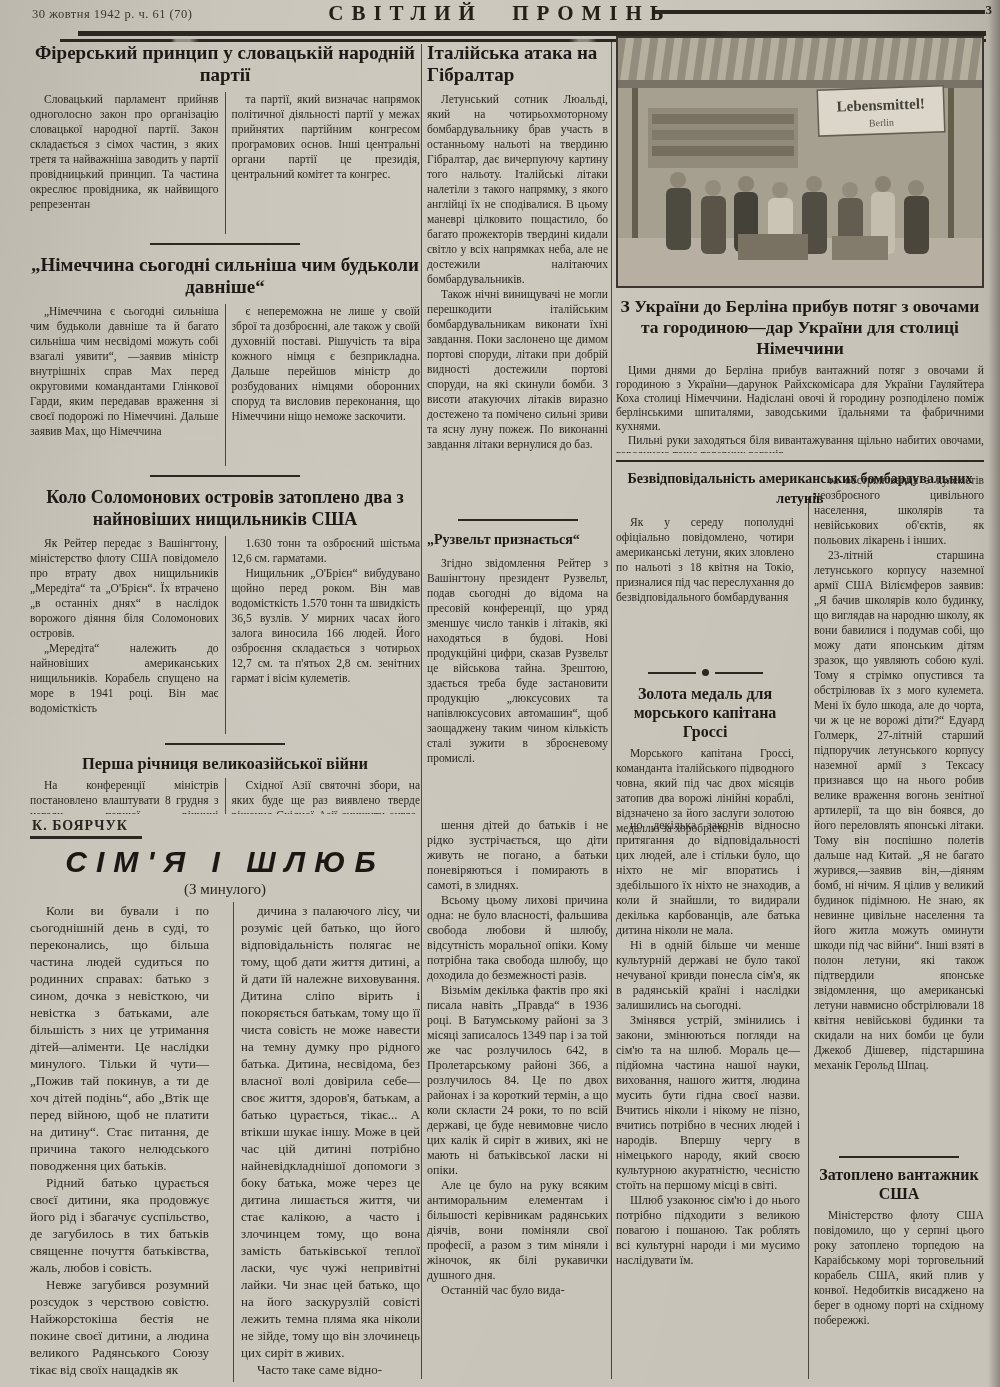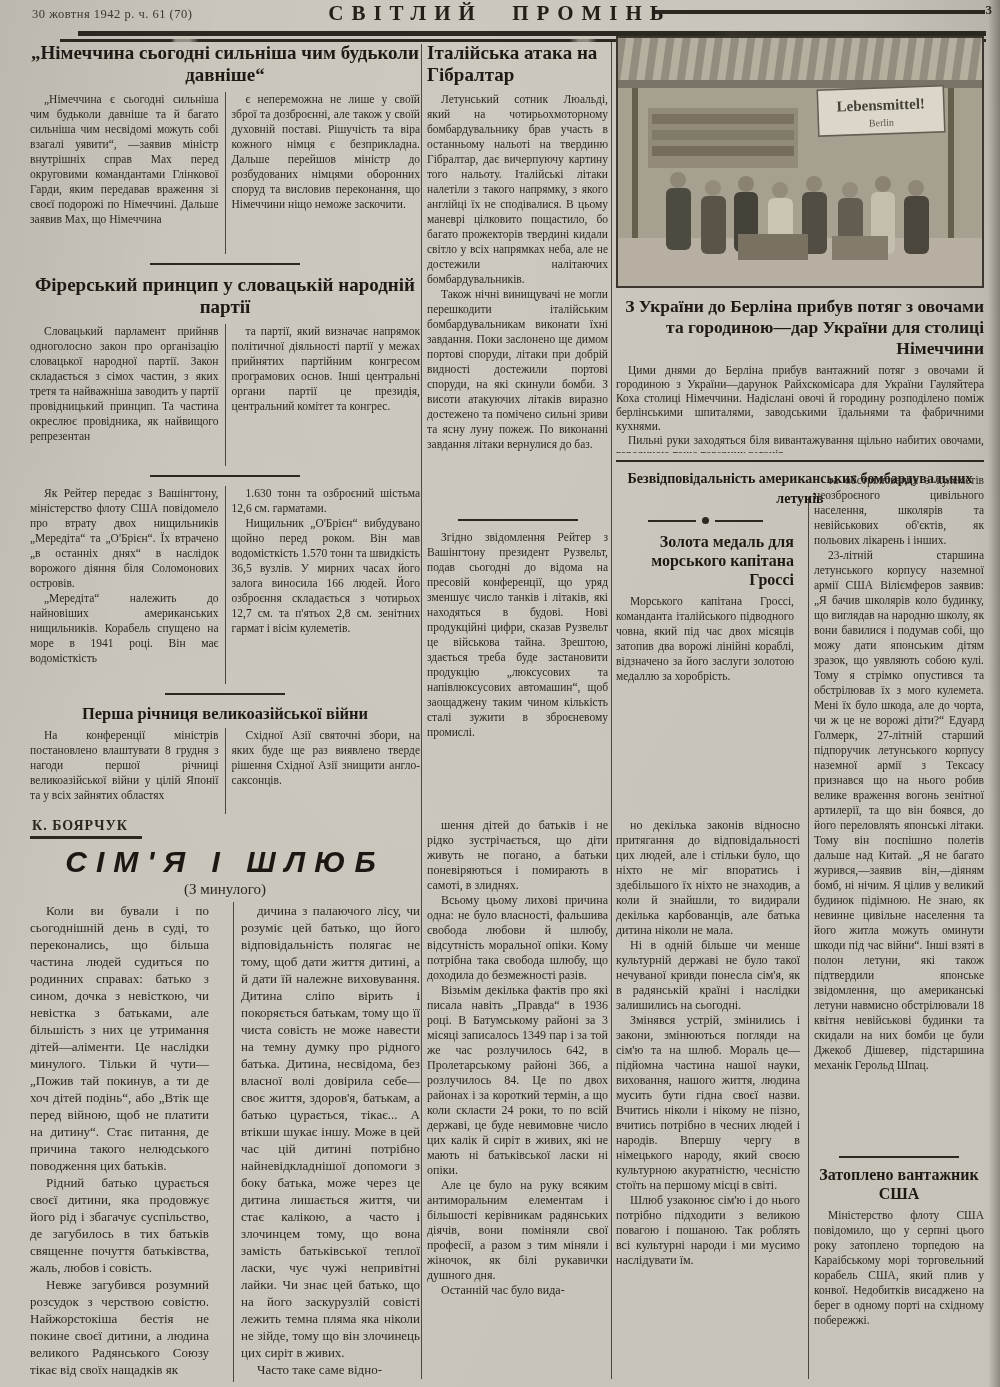--- a/index.html
+++ b/index.html
@@ -39,21 +39,21 @@
   .sep{width:150px;height:2px;background:#2b2822;margin:9px auto;}
   .sep.thin{height:1.5px;width:120px;}
   .dotrule{display:flex;align-items:center;justify-content:center;gap:6px;margin:8px auto;}
   .dotrule .ln{width:48px;height:2px;background:#2b2822;}
   .dotrule .dot{width:7px;height:7px;border-radius:50%;background:#2b2822;}
   
   .left-block{position:absolute;left:30px;top:42px;width:390px;height:772px;overflow:hidden;}
   .mid-col{position:absolute;left:427px;top:42px;width:181px;height:772px;overflow:hidden;}
   .right-block{position:absolute;left:616px;top:36px;width:368px;}
   .photo-frame{width:368px;height:252px;border:2px solid #3b372f;box-sizing:border-box;background:#a59f92;}
-  .cap-title{font-size:17.5px;line-height:21px;font-weight:bold;text-align:right;color:#1d1a15;margin:8px 0 4px 0;}
+  .cap-title{font-size:17.5px;line-height:21px;font-weight:bold;text-align:center;color:#1d1a15;margin:8px 0 4px 0;}
   .cap-body{font-size:11.5px;line-height:14px;text-align:justify;overflow:hidden;}
   .cap-body p{margin:0;text-indent:12px;}
   .longrule{height:2px;background:#2b2822;margin:7px 0;}
   .h-cola{width:178px;}
   .colB{position:absolute;left:814px;top:473px;width:170px;height:890px;overflow:hidden;}
   .colB .body{height:676px;}
   
   .feat-head{position:absolute;left:30px;top:816px;width:390px;}
   .author{font-size:14px;font-weight:bold;letter-spacing:1px;display:inline-block;border-bottom:3px solid #2b2822;padding:0 14px 2px 2px;}
   .feat-title{font-family:"Liberation Sans", sans-serif;font-size:30px;font-weight:bold;letter-spacing:9px;
@@ -81,46 +81,47 @@
   <div class="band1"></div>
   <div class="band2"></div>
 
   <div class="vrule" style="left:421px;top:44px;height:1335px;"></div>
   <div class="vrule" style="left:611px;top:42px;height:1337px;"></div>
   <div class="vrule" style="left:808px;top:497px;height:882px;"></div>
 
   <div class="left-block">
 
     <div>
+      <h2 class="t-lg">Фірерський принцип у словацькій народній партії</h2>
+      <div class="cols">
+        <div class="col body" style="height:142px;">
+            <p>Словацький парламент прийняв одноголосно закон про організацію словацької народної партії. Закон складається з сімох частин, з яких третя та найважніша заводить у партії провідницький принцип. Та частина окреслює провідника, як найвищого репрезентан</p>
+          </div>
+        <div class="col body" style="height:142px;">
+            <p>та партії, який визначає напрямок політичної діяльності партії у межах прийнятих партійним конгресом програмових основ. Інші центральні органи партії це президія, центральний комітет та конгрес.</p>
+          </div>
+      </div>
+      <div class="sep"></div>
+    </div>
+
+    <div>
       <h2 class="t-lg">„Німеччина сьогодні сильніша чим будьколи давніше“</h2>
       <div class="cols">
         <div class="col body" style="height:162px;">
             <p>„Німеччина є сьогодні сильніша чим будьколи давніше та й багато сильніша чим несвідомі можуть собі взагалі уявити“, —заявив міністр внутрішніх справ Мах перед округовими командантами Глінкової Гарди, яким передавав враження зі своєї подорожі по Німеччині. Дальше заявив Мах, що Німеччина</p>
           </div>
         <div class="col body" style="height:162px;">
             <p>є непереможна не лише у своїй зброї та дозброєнні, але також у своїй духовній поставі. Рішучість та віра кожного німця є безприкладна. Дальше перейшов міністр до розбудованих німцями оборонних споруд та висловив переконання, що Німеччини ніщо неможе заскочити.</p>
           </div>
       </div>
       <div class="sep"></div>
     </div>
 
     <div>
-      <h2 class="t-lg">Фірерський принцип у словацькій народній партії</h2>
-      <div class="cols">
-        <div class="col body" style="height:142px;">
-            <p>Словацький парламент прийняв одноголосно закон про організацію словацької народної партії. Закон складається з сімох частин, з яких третя та найважніша заводить у партії провідницький принцип. Та частина окреслює провідника, як найвищого репрезентан</p>
-          </div>
-        <div class="col body" style="height:142px;">
-            <p>та партії, який визначає напрямок політичної діяльності партії у межах прийнятих партійним конгресом програмових основ. Інші центральні органи партії це президія, центральний комітет та конгрес.</p>
-          </div>
-      </div>
-      <div class="sep"></div>
-    </div>
-
-    <div>
+      <h2 class="t-lg" style="font-size:18px;">Коло Соломонових островів затоплено два з найновіших нищильників США</h2>
       <div class="cols">
         <div class="col body" style="height:198px;">
             <p>Як Рейтер передає з Вашінгтону, міністерство флоту США повідомело про втрату двох нищильників „Мередіта“ та „О'Брієн“. Їх втрачено „в останніх днях“ в наслідок ворожого діяння біля Соломонових островів.</p>
             <p>„Мередіта“ належить до найновіших американських нищильників. Корабель спущено на море в 1941 році. Він має водомісткість</p>
           </div>
         <div class="col body" style="height:198px;">
             <p>1.630 тонн та озброєний шістьма 12,6 см. гарматами.</p>
             <p>Нищильник „О'Брієн“ вибудувано щойно перед роком. Він мав водомісткість 1.570 тонн та швидкість 36,5 вузлів. У мирних часах його залога виносила 166 людей. Його озброєння складається з чотирьох 12,7 см. та п'ятьох 2,8 см. зенітних гармат і вісім кулеметів.</p>
           </div>
       </div>
@@ -143,20 +144,21 @@
   <div class="mid-col">
     <div>
       <h2 class="t-lg" style="text-align:left;font-size:19px;">Італійська атака на Гібралтар</h2>
       <div class="body" style="height:418px;">
           <p>Летунський сотник Люальді, який на чотирьохмоторному бомбардувальнику брав участь в останньому нальоті на твердиню Гібралтар, дає вичерпуючу картину того нальоту. Італійські літаки налетіли з такого напрямку, з якого англійці їх не сподівалися. В цьому маневрі цілковито пощастило, бо багато прожекторів твердині кидали світло у всіх напрямках неба, але не достежили налітаючих бомбардувальників.</p>
           <p>Також нічні винищувачі не могли перешкодити італійським бомбардувальникам виконати їхні завдання. Поки заслонено ще димом портові споруди, літаки при добрій видності достежили портові споруди, на які скинули бомби. З висоти атакуючих літаків виразно достежено та помічено сильні зриви та ясну луну пожеж. По виконанні завдання літаки вернулися до баз.</p>
         </div>
       <div class="sep thin"></div>
     </div>
     <div>
+      <h2 class="t-md" style="text-align:left;">„Рузвельт признається“</h2>
       <div class="body" style="height:232px;">
           <p>Згідно звідомлення Рейтер з Вашінгтону президент Рузвельт, подав сьогодні до відома на пресовій конференції, що уряд зменшує число танків і літаків, які находяться в будові. Нові продукційні цифри, сказав Рузвельт це військова тайна. Зрештою, здається треба буде застановити продукцію „люксусових та напівлюксусових автомашин“, щоб заощаджену таким чином кількість сталі зужити в зброєневому промислі.</p>
         </div>
     </div>
   </div>
 
   <div class="right-block">
 
     <div class="photo-frame">
       <svg width="364" height="248" viewBox="0 0 364 248">
@@ -214,27 +216,30 @@
       <div class="cap-body" style="height:90px;">
           <p>Цими днями до Берліна прибув вантажний потяг з овочами й городиною з України—дарунок Райхскомісара для України Гауляйтера Коха столиці Німеччини. Надіслані овочі й городину розподілено поміж берлінськими шпиталями, заводськими їдальнями та фабричними кухнями.</p>
           <p>Пильні руки заходяться біля вивантажування щільно набитих овочами, городиною тощо товарних вагонів.</p>
         </div>
       <div class="longrule"></div>
     </div>
 
     <div>
       <h2 class="t-md">Безвідповідальність американських бомбардувальних летунів</h2>
       <div class="h-cola">
+        <div class="body" style="height:146px;">
+            <p>Як у середу пополудні офіціально повідомлено, чотири американські летуни, яких зловлено по нальоті з 18 квітня на Токіо, призналися під час переслухання до безвідповідального бомбардування</p>
+          </div>
         <div class="dotrule">
           <span class="ln"></span>
             <span class="dot"></span>
             <span class="ln"></span>
         </div>
         <div>
-          <h3 class="t-sm" style="text-align:right;">Золота медаль для морського капітана Гроссі</h3>
+          <h3 class="t-sm" style="text-align:center;">Золота медаль для морського капітана Гроссі</h3>
           <div class="body" style="height:108px;">
               <p>Морського капітана Гроссі, команданта італійського підводного човна, який під час двох місяців затопив два ворожі лінійні кораблі, відзначено за його заслуги золотою медаллю за хоробрість.</p>
             </div>
         </div>
       </div>
     </div>
   </div>
 
   <div class="colB">
     <div class="body">

